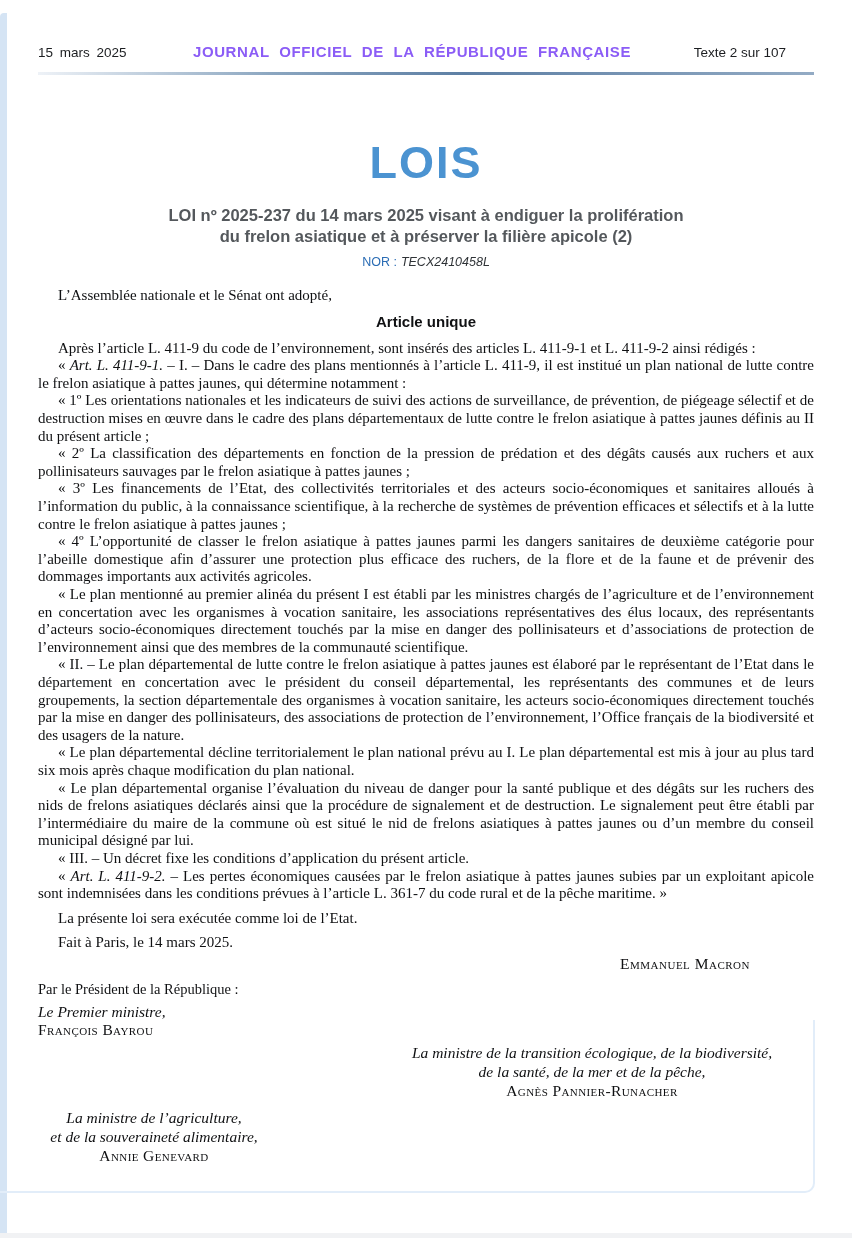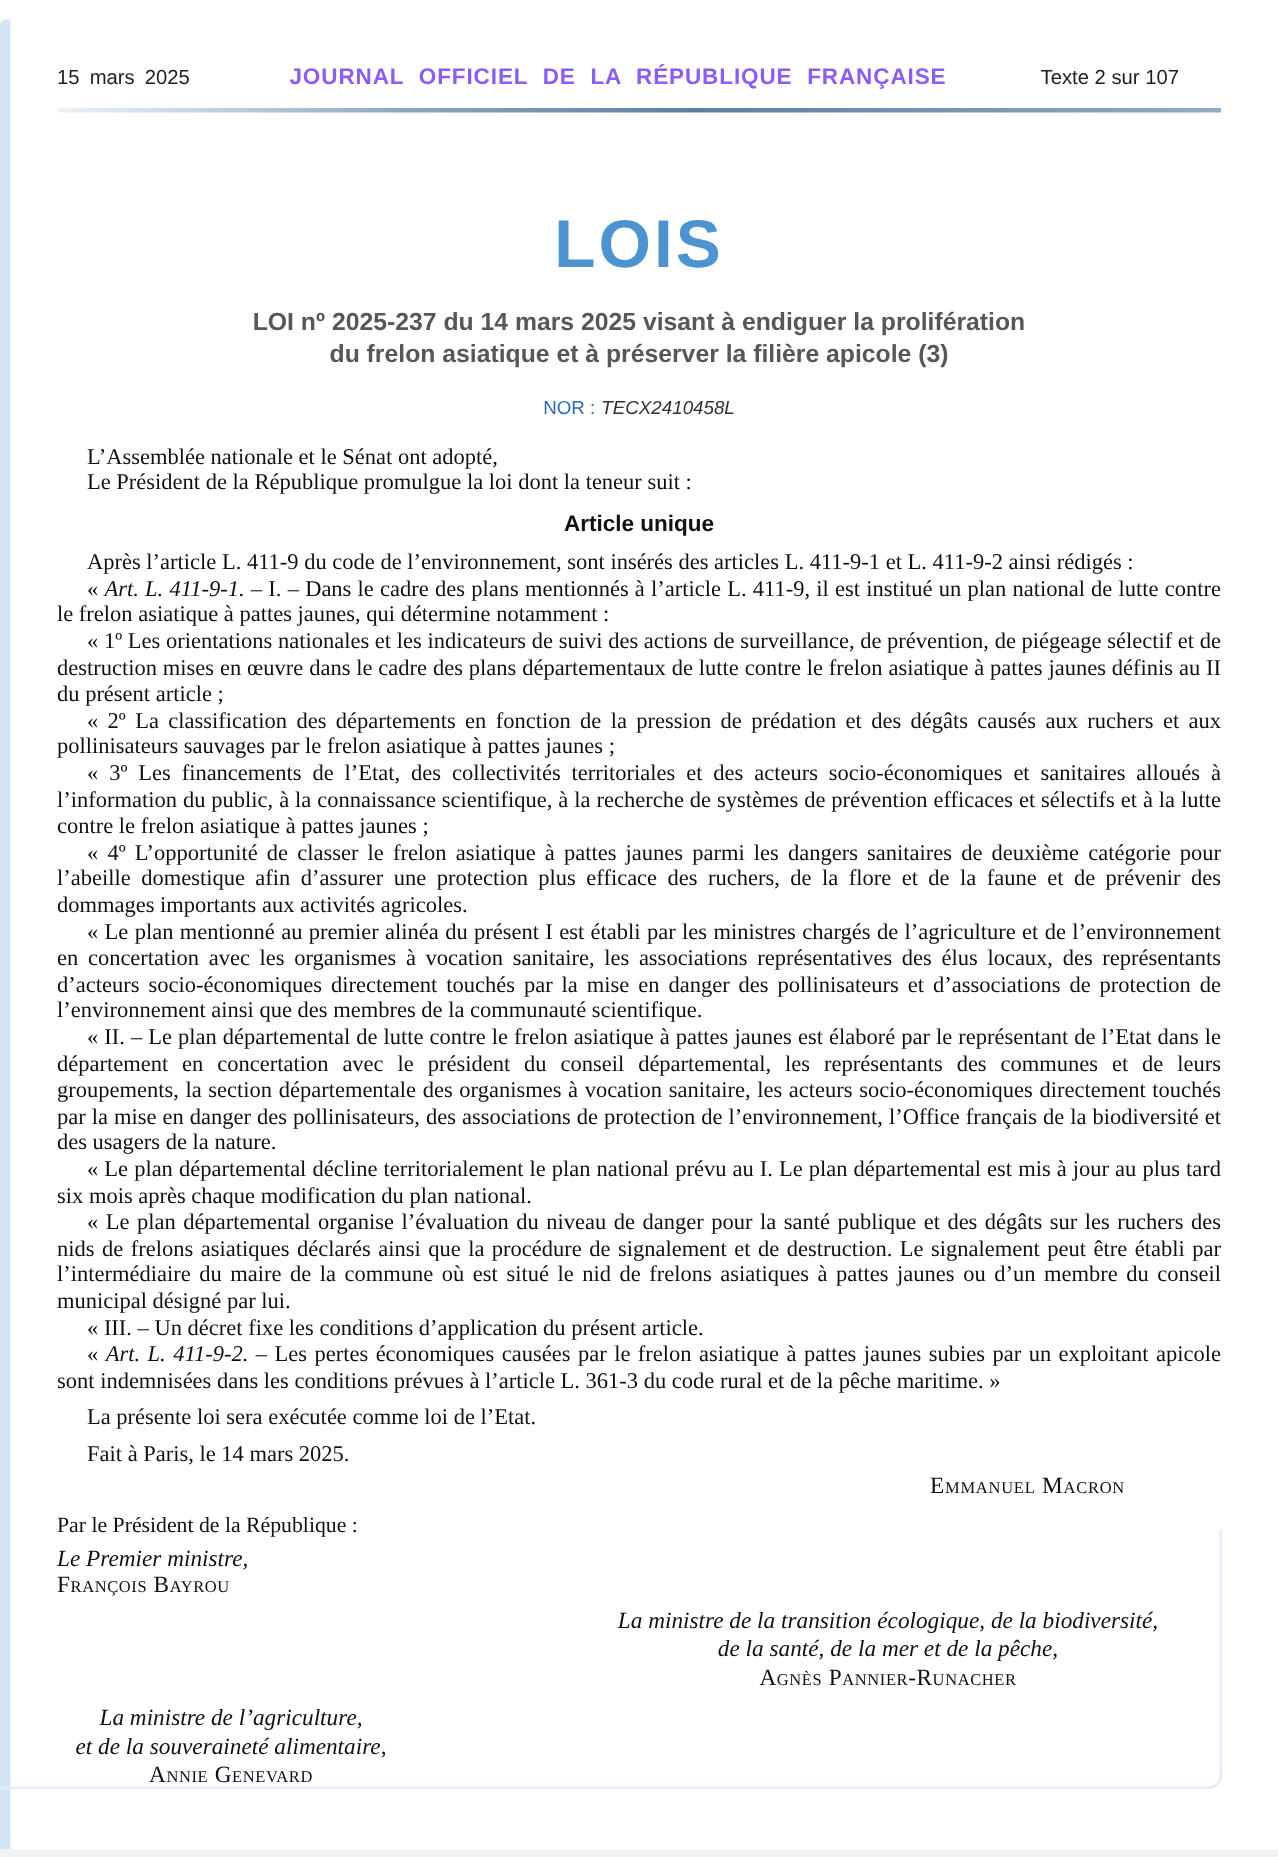--- a/index.html
+++ b/index.html
@@ -23,21 +23,21 @@
     letter-spacing:0.6px;word-spacing:5px;white-space:nowrap;}
   .header-ref{width:160px;text-align:right;font-size:13.5px;color:#1c1e21;padding-right:28px;}
   .rule{height:2.5px;margin-top:12px;
     background:linear-gradient(90deg,#eef2f7 0%,#8ba6c0 30%,#5d7fa4 55%,#93abc4 100%);}
 
   .lois{margin:62px 0 0;text-align:center;font-family:"Liberation Sans",sans-serif;
     font-size:45px;font-weight:700;letter-spacing:2px;color:#4b93d1;}
   .law-title{margin-top:16px;text-align:center;font-family:"Liberation Sans",sans-serif;
     font-size:16.5px;font-weight:700;color:#54585c;line-height:21px;}
   .law-title span{display:block;}
-  .nor{margin-top:18px;text-align:center;font-family:"Liberation Sans",sans-serif;font-size:12.5px;}
+  .nor{margin-top:8px;text-align:center;font-family:"Liberation Sans",sans-serif;font-size:12.5px;}
   .nor-label{color:#2a6cb4;}
   .nor-code{color:#2f3337;font-style:italic;margin-left:4px;}
 
   .body-text{margin-top:18px;font-size:15px;line-height:17.6px;color:#0f1012;text-align:justify;}
   .body-text p{margin:0;text-indent:20px;}
   .gap-sm{margin-bottom:3px;}
   .gap-before{margin-top:7px !important;}
   .art-heading{text-align:center;font-family:"Liberation Sans",sans-serif;font-weight:700;
     font-size:15px;margin:9px 0 !important;text-indent:0 !important;color:#101113;}
   .i{font-style:italic;}
@@ -66,46 +66,45 @@
     <div class="header-date">15 mars 2025</div>
     <div class="header-title">JOURNAL OFFICIEL DE LA RÉPUBLIQUE FRANÇAISE</div>
     <div class="header-ref">Texte 2 sur 107</div>
   </div>
   <div class="rule"></div>
 
   <div class="lois">LOIS</div>
 
   <div class="law-title">
     <span>LOI nº 2025-237 du 14 mars 2025 visant à endiguer la prolifération</span>
-    <span>du frelon asiatique et à préserver la filière apicole (3)</span>
+    <span>du frelon asiatique et à préserver la filière apicole (2)</span>
   </div>
 
   <div class="nor">
     <span class="nor-label">NOR :</span><span class="nor-code">TECX2410458L</span>
   </div>
 
   <div class="body-text">
 
     <p class="gap-sm"><span>L’Assemblée nationale et le Sénat ont adopté,</span></p>
-    <p class="gap-sm"><span>Le Président de la République promulgue la loi dont la teneur suit :</span></p>
 
     <p class="art-heading">Article unique</p>
 
     <p><span>Après l’article L. 411-9 du code de l’environnement, sont insérés des articles L. 411-9-1 et L. 411-9-2 ainsi rédigés :</span></p>
     <p><span>« </span><span class="i">Art. L. 411-9-1.</span><span> – I. – Dans le cadre des plans mentionnés à l’article L. 411-9, il est institué un plan national de lutte contre le frelon asiatique à pattes jaunes, qui détermine notamment :</span></p>
     <p><span>« 1º Les orientations nationales et les indicateurs de suivi des actions de surveillance, de prévention, de piégeage sélectif et de destruction mises en œuvre dans le cadre des plans départementaux de lutte contre le frelon asiatique à pattes jaunes définis au II du présent article ;</span></p>
     <p><span>« 2º La classification des départements en fonction de la pression de prédation et des dégâts causés aux ruchers et aux pollinisateurs sauvages par le frelon asiatique à pattes jaunes ;</span></p>
     <p><span>« 3º Les financements de l’Etat, des collectivités territoriales et des acteurs socio-économiques et sanitaires alloués à l’information du public, à la connaissance scientifique, à la recherche de systèmes de prévention efficaces et sélectifs et à la lutte contre le frelon asiatique à pattes jaunes ;</span></p>
     <p><span>« 4º L’opportunité de classer le frelon asiatique à pattes jaunes parmi les dangers sanitaires de deuxième catégorie pour l’abeille domestique afin d’assurer une protection plus efficace des ruchers, de la flore et de la faune et de prévenir des dommages importants aux activités agricoles.</span></p>
     <p><span>« Le plan mentionné au premier alinéa du présent I est établi par les ministres chargés de l’agriculture et de l’environnement en concertation avec les organismes à vocation sanitaire, les associations représentatives des élus locaux, des représentants d’acteurs socio-économiques directement touchés par la mise en danger des pollinisateurs et d’associations de protection de l’environnement ainsi que des membres de la communauté scientifique.</span></p>
     <p><span>« II. – Le plan départemental de lutte contre le frelon asiatique à pattes jaunes est élaboré par le représentant de l’Etat dans le département en concertation avec le président du conseil départemental, les représentants des communes et de leurs groupements, la section départementale des organismes à vocation sanitaire, les acteurs socio-économiques directement touchés par la mise en danger des pollinisateurs, des associations de protection de l’environnement, l’Office français de la biodiversité et des usagers de la nature.</span></p>
     <p><span>« Le plan départemental décline territorialement le plan national prévu au I. Le plan départemental est mis à jour au plus tard six mois après chaque modification du plan national.</span></p>
     <p><span>« Le plan départemental organise l’évaluation du niveau de danger pour la santé publique et des dégâts sur les ruchers des nids de frelons asiatiques déclarés ainsi que la procédure de signalement et de destruction. Le signalement peut être établi par l’intermédiaire du maire de la commune où est situé le nid de frelons asiatiques à pattes jaunes ou d’un membre du conseil municipal désigné par lui.</span></p>
     <p><span>« III. – Un décret fixe les conditions d’application du présent article.</span></p>
-    <p><span>« </span><span class="i">Art. L. 411-9-2.</span><span> – Les pertes économiques causées par le frelon asiatique à pattes jaunes subies par un exploitant apicole sont indemnisées dans les conditions prévues à l’article L. 361-3 du code rural et de la pêche maritime. »</span></p>
+    <p><span>« </span><span class="i">Art. L. 411-9-2.</span><span> – Les pertes économiques causées par le frelon asiatique à pattes jaunes subies par un exploitant apicole sont indemnisées dans les conditions prévues à l’article L. 361-7 du code rural et de la pêche maritime. »</span></p>
     <p class="gap-before"><span>La présente loi sera exécutée comme loi de l’Etat.</span></p>
     <p class="gap-before"><span>Fait à Paris, le 14 mars 2025.</span></p>
 
     <p class="sig-president">Emmanuel Macron</p>
     <p class="sig-intro">Par le Président de la République :</p>
     <p class="sig-pm-title">Le Premier ministre,</p>
     <p class="sig-pm-name">François Bayrou</p>
 
     <div class="sig-block-right">
       <div class="sig-title-line">La ministre de la transition écologique, de la biodiversité,</div>

